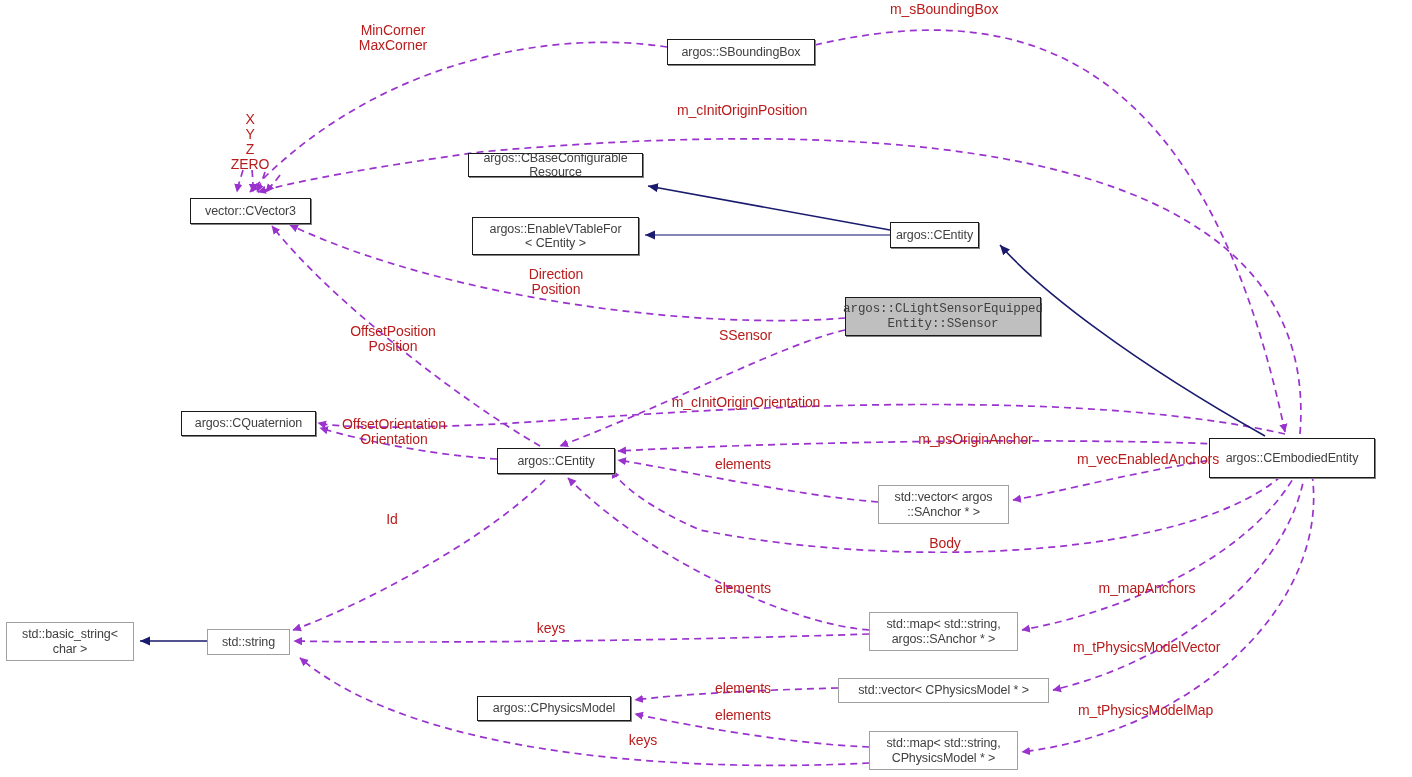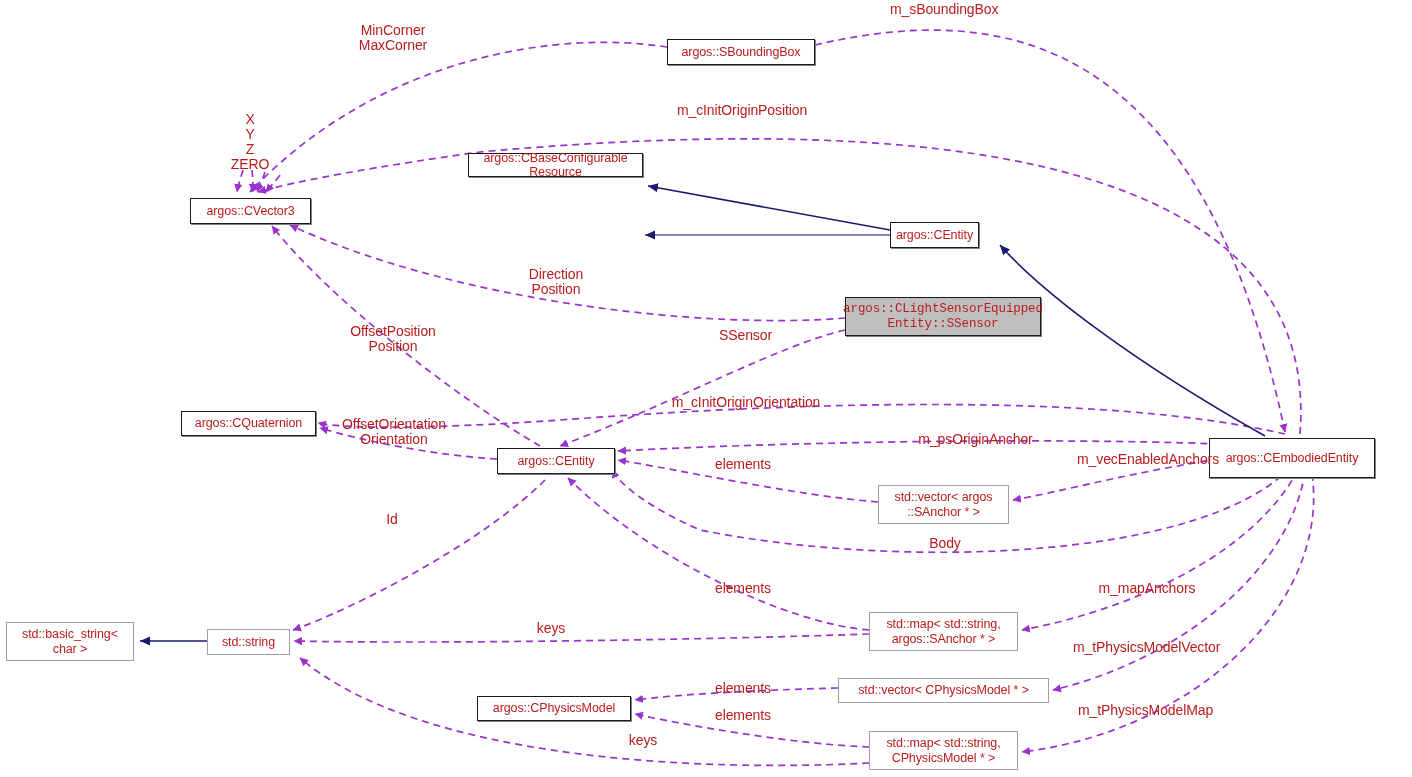--- a/index.html
+++ b/index.html
@@ -26,21 +26,21 @@
   }
   .node {
     position: absolute;
     box-sizing: border-box;
     display: flex;
     align-items: center;
     justify-content: center;
     text-align: center;
     font-size: 12.5px;
     line-height: 14.5px;
-    color: #b91c1c;
+    color: #404040;
     background: #ffffff;
     white-space: pre;
     letter-spacing: -0.1px;
   }
   .node.std {
     border: 1px solid #a0a0a0;
   }
   .node.argos {
     border: 1px solid #1a1a1a;
     box-shadow: 1px 1px 0 0 #808080;
@@ -140,25 +140,27 @@
     </g>
 
     <g class="template-edges" stroke="#5c5c9e" stroke-width="1.6" fill="none">
 
       <path d="M890,235 L645,235" marker-end="url(#ar-slate)"></path>
     </g>
   </svg>
 
   <div class="node argos" style="left:667px;top:39px;width:148px;height:26px;">argos::SBoundingBox</div>
 
-  <div class="node argos" style="left:190px;top:198px;width:121px;height:26px;">argos::CVector3</div>
+  <div class="node argos" style="left:190px;top:198px;width:121px;height:26px;">vector::CVector3</div>
 
   <div class="node argos" style="left:468px;top:153px;width:175px;height:24px;">argos::CBaseConfigurable
 Resource</div>
 
+  <div class="node argos" style="left:472px;top:217px;width:167px;height:38px;">argos::EnableVTableFor
+&lt; CEntity &gt;</div>
 
   <div class="node argos" style="left:890px;top:222px;width:89px;height:26px;">argos::CEntity</div>
 
   <div class="node highlight" style="left:845px;top:297px;width:196px;height:39px;">argos::CLightSensorEquipped
 Entity::SSensor</div>
 
   <div class="node argos" style="left:181px;top:411px;width:135px;height:25px;">argos::CQuaternion</div>
 
   <div class="node argos" style="left:497px;top:448px;width:118px;height:26px;">argos::CEntity</div>
 

